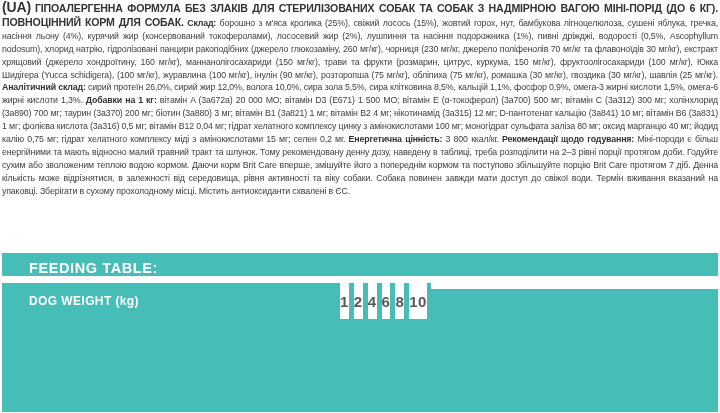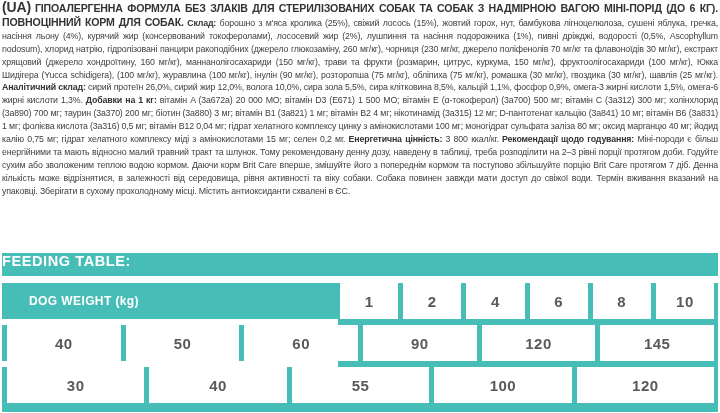--- a/index.html
+++ b/index.html
@@ -40,39 +40,39 @@
     position:absolute;
     left:2px;right:2px;
     top:253px;bottom:1px;
     display:flex;
     flex-direction:column;
   }
   .feeding-header{
     height:23px;
     background:#47bdb8;
     display:flex;
-    align-items:flex-start;
+    align-items:flex-end;
+    padding-left:27px;
     flex:0 0 auto;
   }
   .feeding-header .title{
     color:#ffffff;
     font-weight:bold;
     font-size:14.5px;
     letter-spacing:0.6px;
   }
   .feeding-gap{
     height:7px;
     background:#ffffff;
     flex:0 0 auto;
   }
   .rows-wrap{
     flex:1 1 auto;
     background:#47bdb8;
     display:flex;
-    flex-direction:column;
   }
   .t-row{
     height:36px;
     flex:0 0 auto;
     display:flex;
   }
   .t-row .row-label{
     width:333px;
     flex:0 0 auto;
     display:flex;

